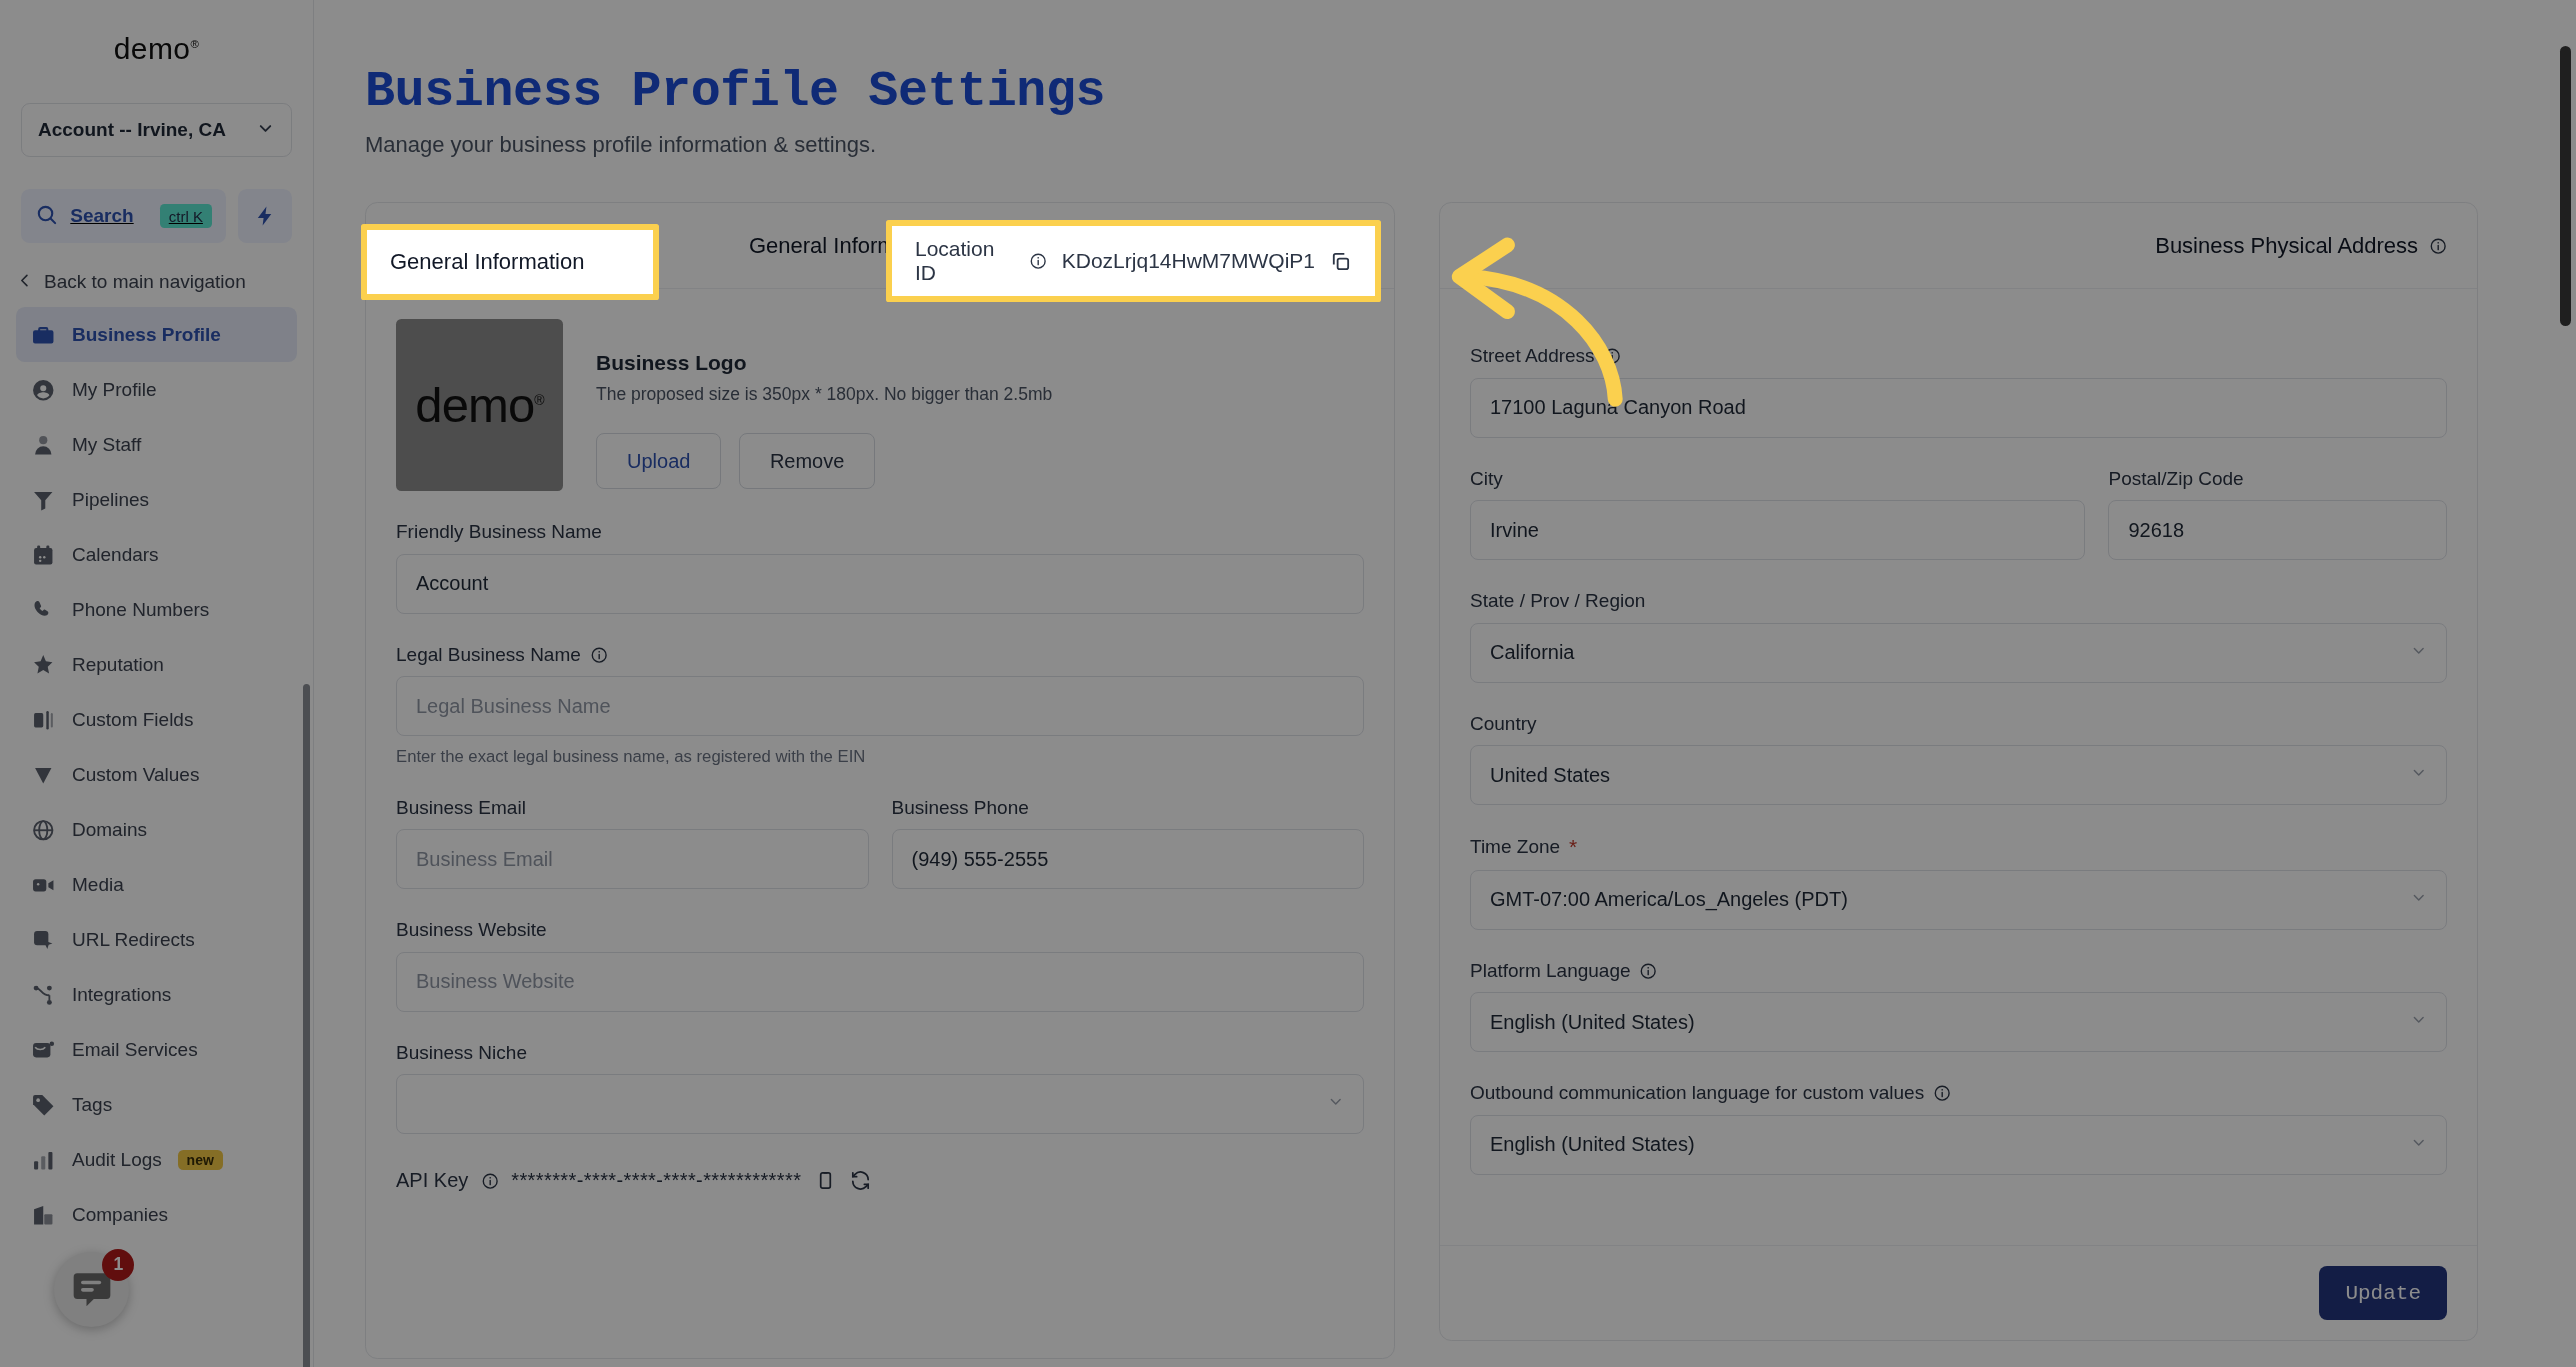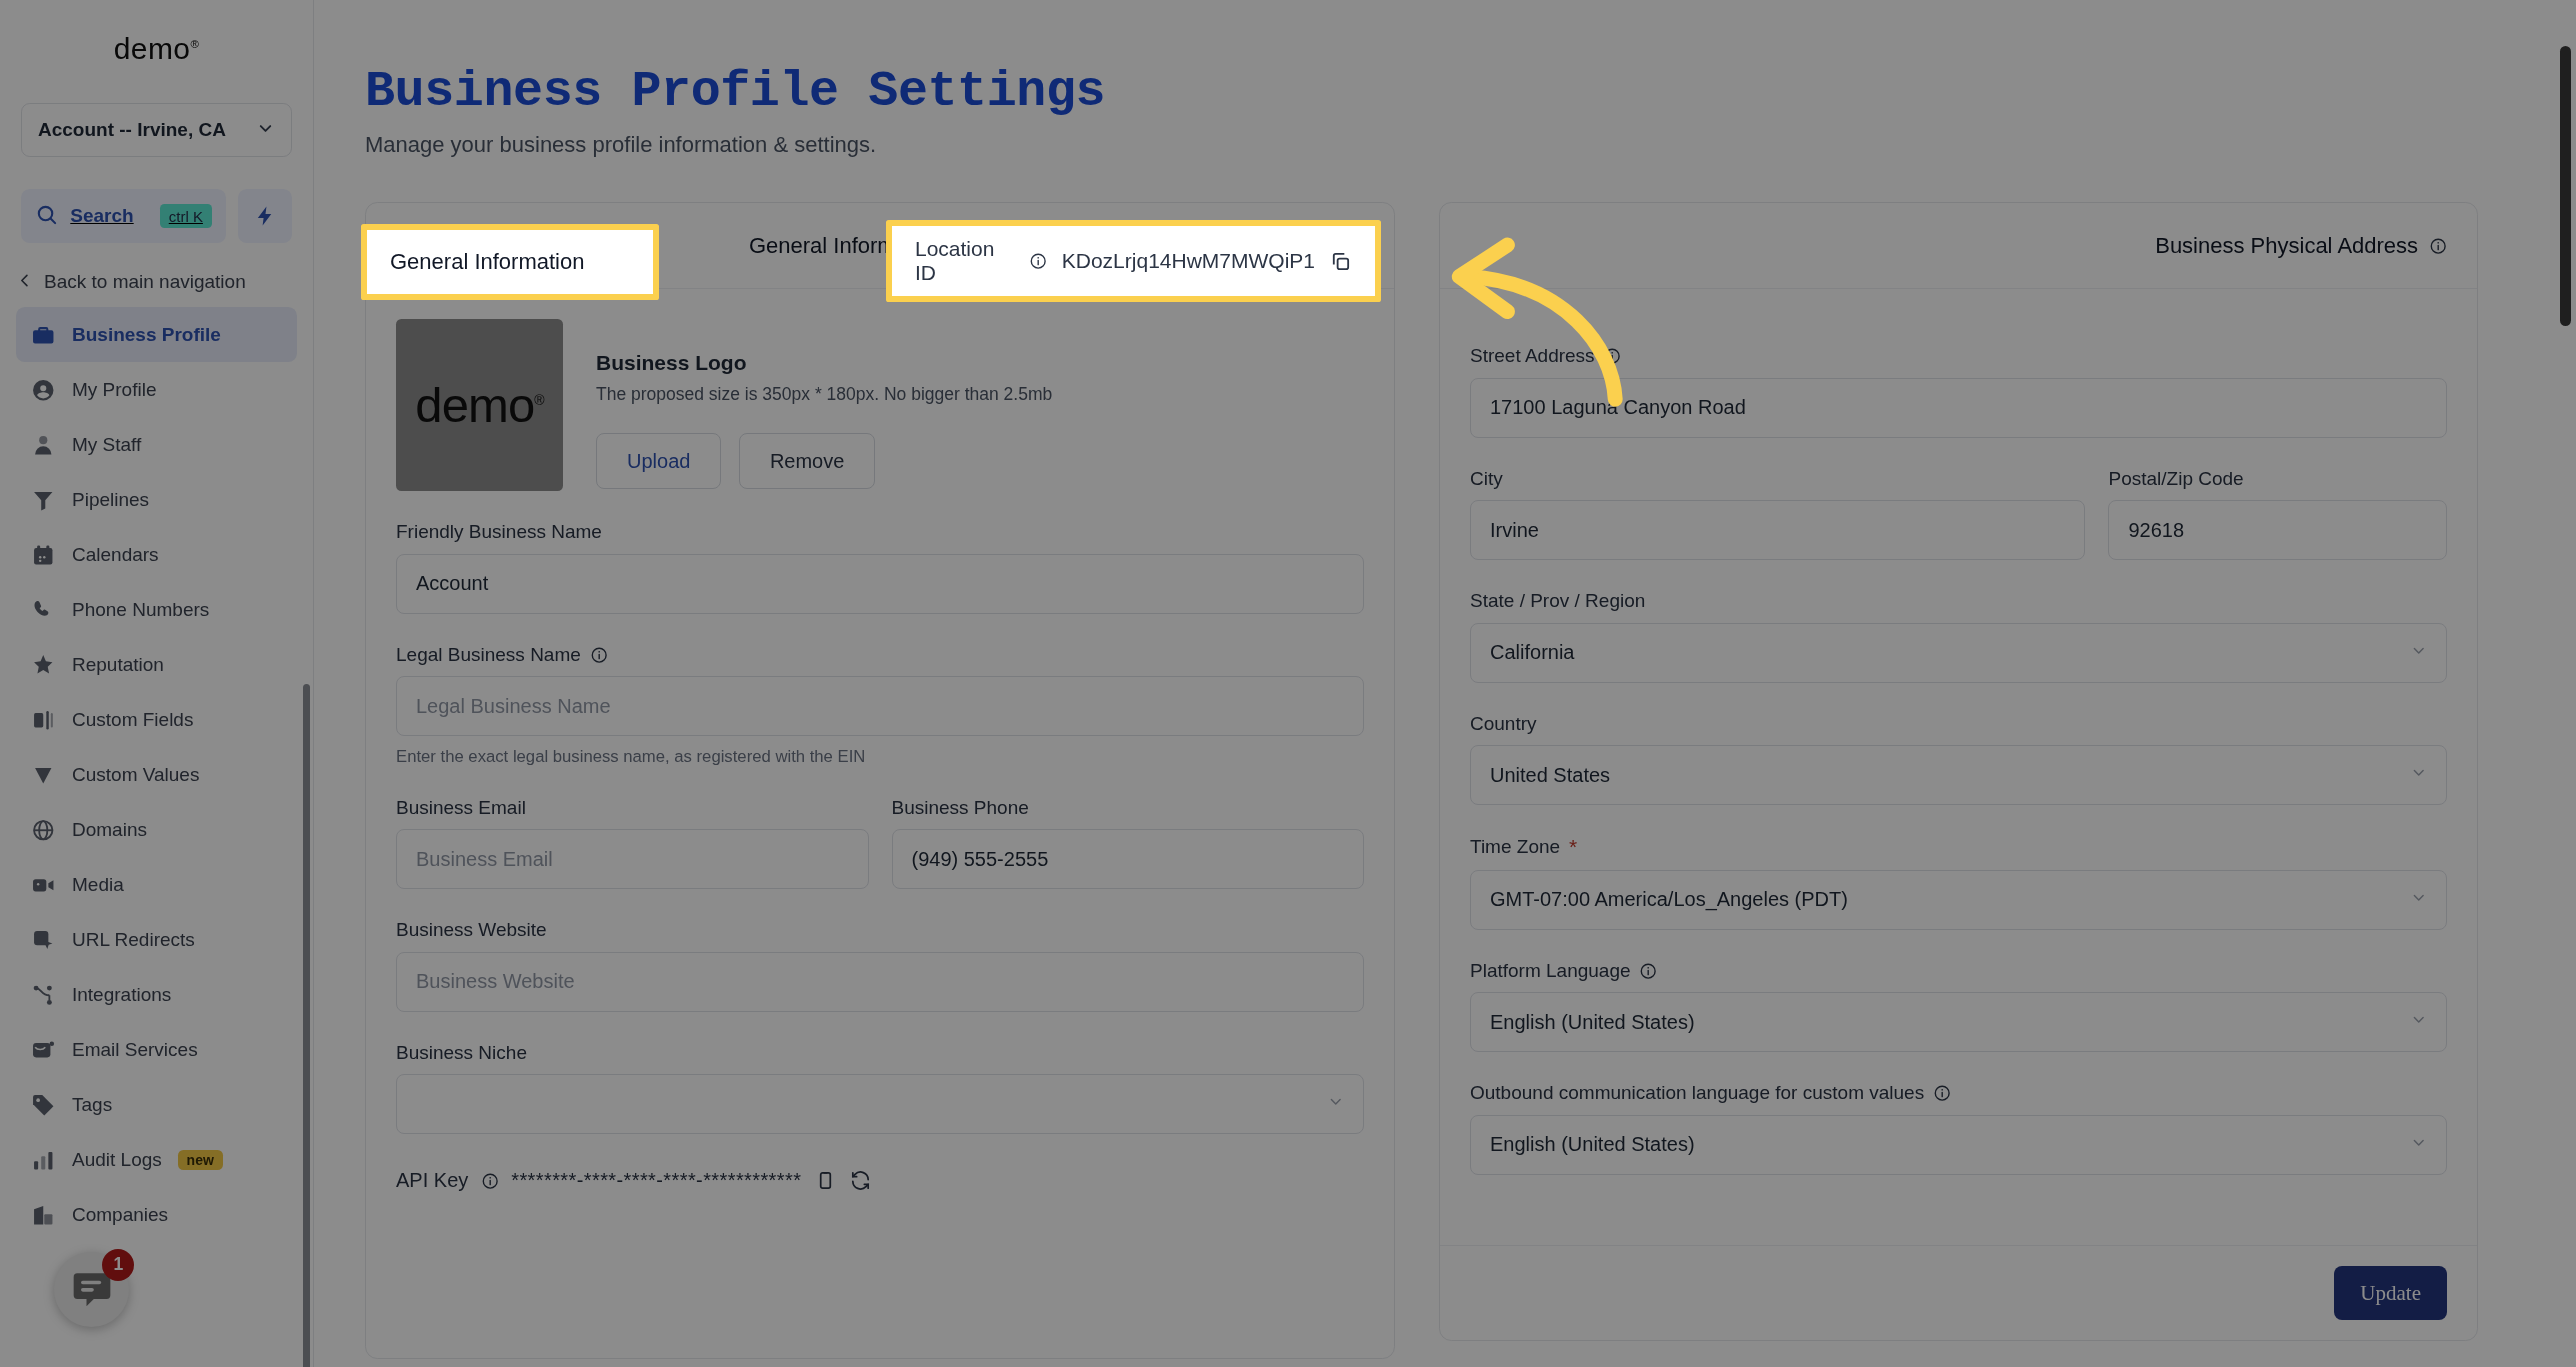--- a/index.html
+++ b/index.html
@@ -217,21 +217,21 @@
   .addr-grid { }
   #update-bar {
     position: absolute; left: 0; right: 0; bottom: 0;
     height: 95px; border-top: 0.9px solid #edeff2;
     display: flex; align-items: center; justify-content: flex-end;
     padding-right: 30px;
   }
   #update-btn {
     background: #23357e; color: #fff; border: none; border-radius: 8px;
     height: 54px; padding: 0 26px; font-size: 21px; cursor: pointer;
-    font-family: Liberation Serif, serif;
+    font-family: Liberation Mono, monospace;
   }
 
   
   .info-ico { width: 18.4px; height: 18.4px; display:inline-flex; flex:0 0 18.4px; }
   .info-ico svg { width: 18.4px; height: 18.4px; }
   .copy-ico { width: 23px; height: 23px; display:inline-flex; cursor:pointer; }
   .copy-ico svg { width: 23px; height: 23px; }
 
   
   #page-scroll-track {

